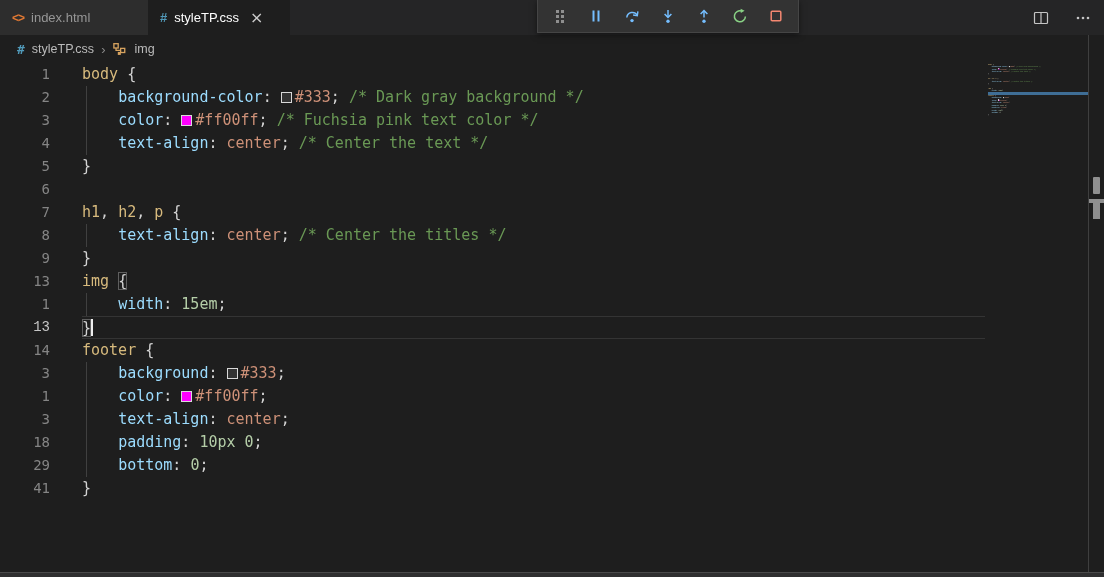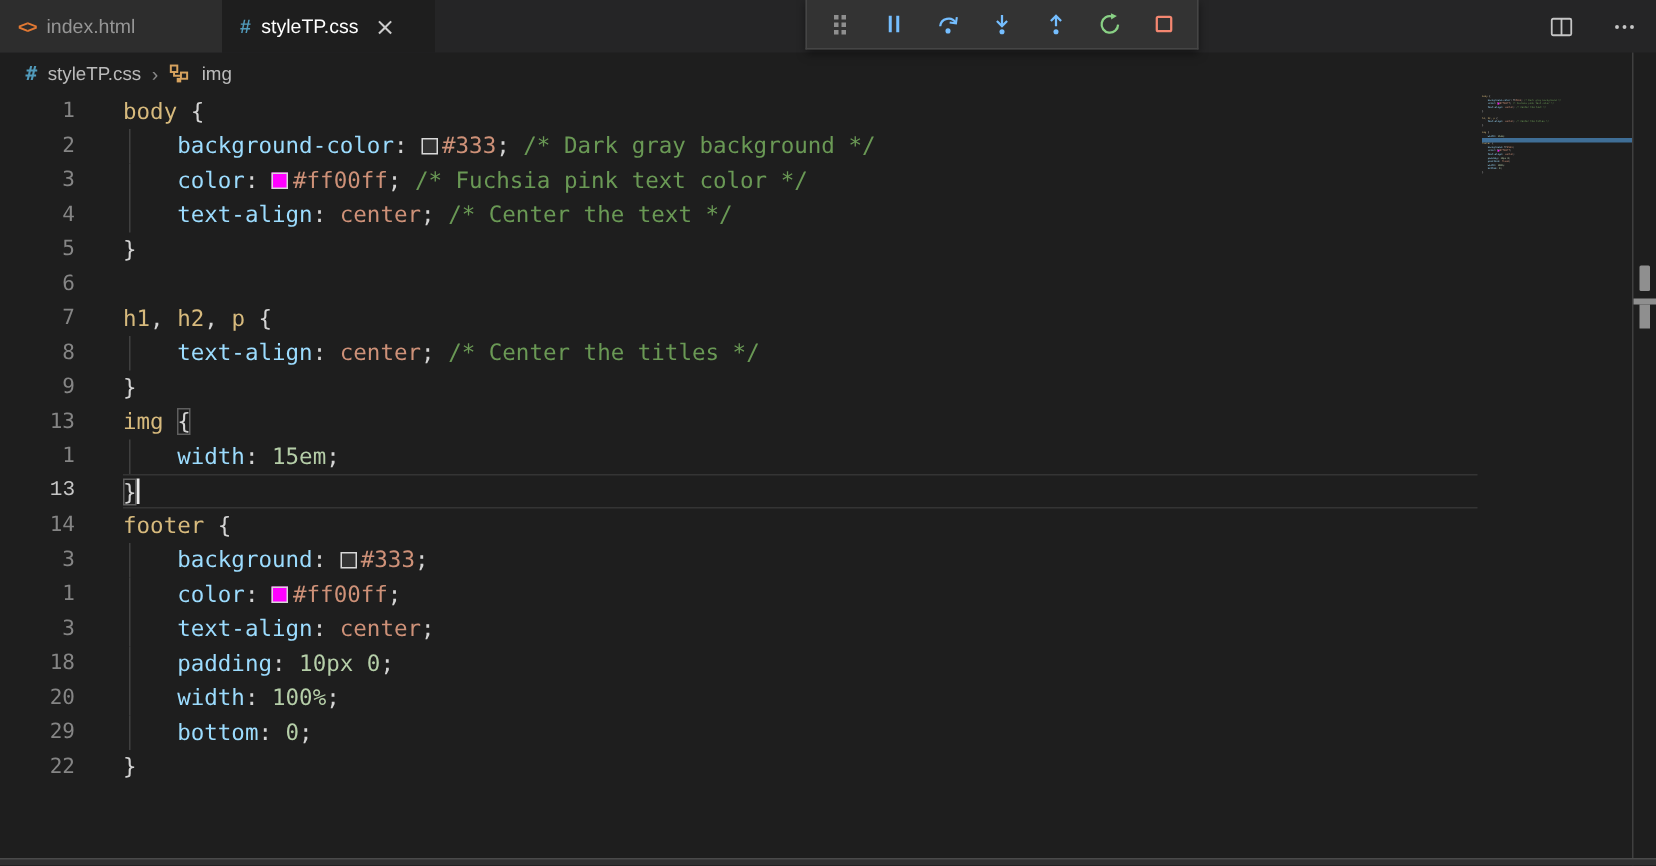--- a/index.html
+++ b/index.html
@@ -214,29 +214,25 @@
     </div>
     <div class="row guide">
       <div class="ln-num">3</div>
       <div class="ln-content"><span class="tk-plain">    </span><span class="tk-prop">text-align</span><span class="tk-punc">:</span><span class="tk-plain"> </span><span class="tk-val">center</span><span class="tk-punc">;</span></div>
     </div>
     <div class="row guide">
       <div class="ln-num">18</div>
       <div class="ln-content"><span class="tk-plain">    </span><span class="tk-prop">padding</span><span class="tk-punc">:</span><span class="tk-plain"> </span><span class="tk-num">10px</span><span class="tk-plain"> </span><span class="tk-num">0</span><span class="tk-punc">;</span></div>
     </div>
     <div class="row guide">
-      <div class="ln-num">20</div>
-      <div class="ln-content"><span class="tk-plain">    </span><span class="tk-prop">width</span><span class="tk-punc">:</span><span class="tk-plain"> </span><span class="tk-num">100%</span><span class="tk-punc">;</span></div>
-    </div>
-    <div class="row guide">
       <div class="ln-num">29</div>
       <div class="ln-content"><span class="tk-plain">    </span><span class="tk-prop">bottom</span><span class="tk-punc">:</span><span class="tk-plain"> </span><span class="tk-num">0</span><span class="tk-punc">;</span></div>
     </div>
     <div class="row">
-      <div class="ln-num">22</div>
+      <div class="ln-num">41</div>
       <div class="ln-content"><span class="tk-punc">}</span></div>
     </div>
   </div>
 
 <div class="minimap">
     <div id="minimap-content">
       <div class="mline"><span class="tk-sel">body</span><span class="tk-plain"> </span><span class="tk-punc">{</span></div>
       <div class="mline"><span class="tk-plain">    </span><span class="tk-prop">background-color</span><span class="tk-punc">:</span><span class="tk-plain"> </span><span class="swatch" style="background: rgb(51, 51, 51);"></span><span class="tk-val">#333</span><span class="tk-punc">;</span><span class="tk-plain"> </span><span class="tk-com">/* Dark gray background */</span></div>
       <div class="mline"><span class="tk-plain">    </span><span class="tk-prop">color</span><span class="tk-punc">:</span><span class="tk-plain"> </span><span class="swatch" style="background: rgb(255, 0, 255);"></span><span class="tk-val">#ff00ff</span><span class="tk-punc">;</span><span class="tk-plain"> </span><span class="tk-com">/* Fuchsia pink text color */</span></div>
       <div class="mline"><span class="tk-plain">    </span><span class="tk-prop">text-align</span><span class="tk-punc">:</span><span class="tk-plain"> </span><span class="tk-val">center</span><span class="tk-punc">;</span><span class="tk-plain"> </span><span class="tk-com">/* Center the text */</span></div>

